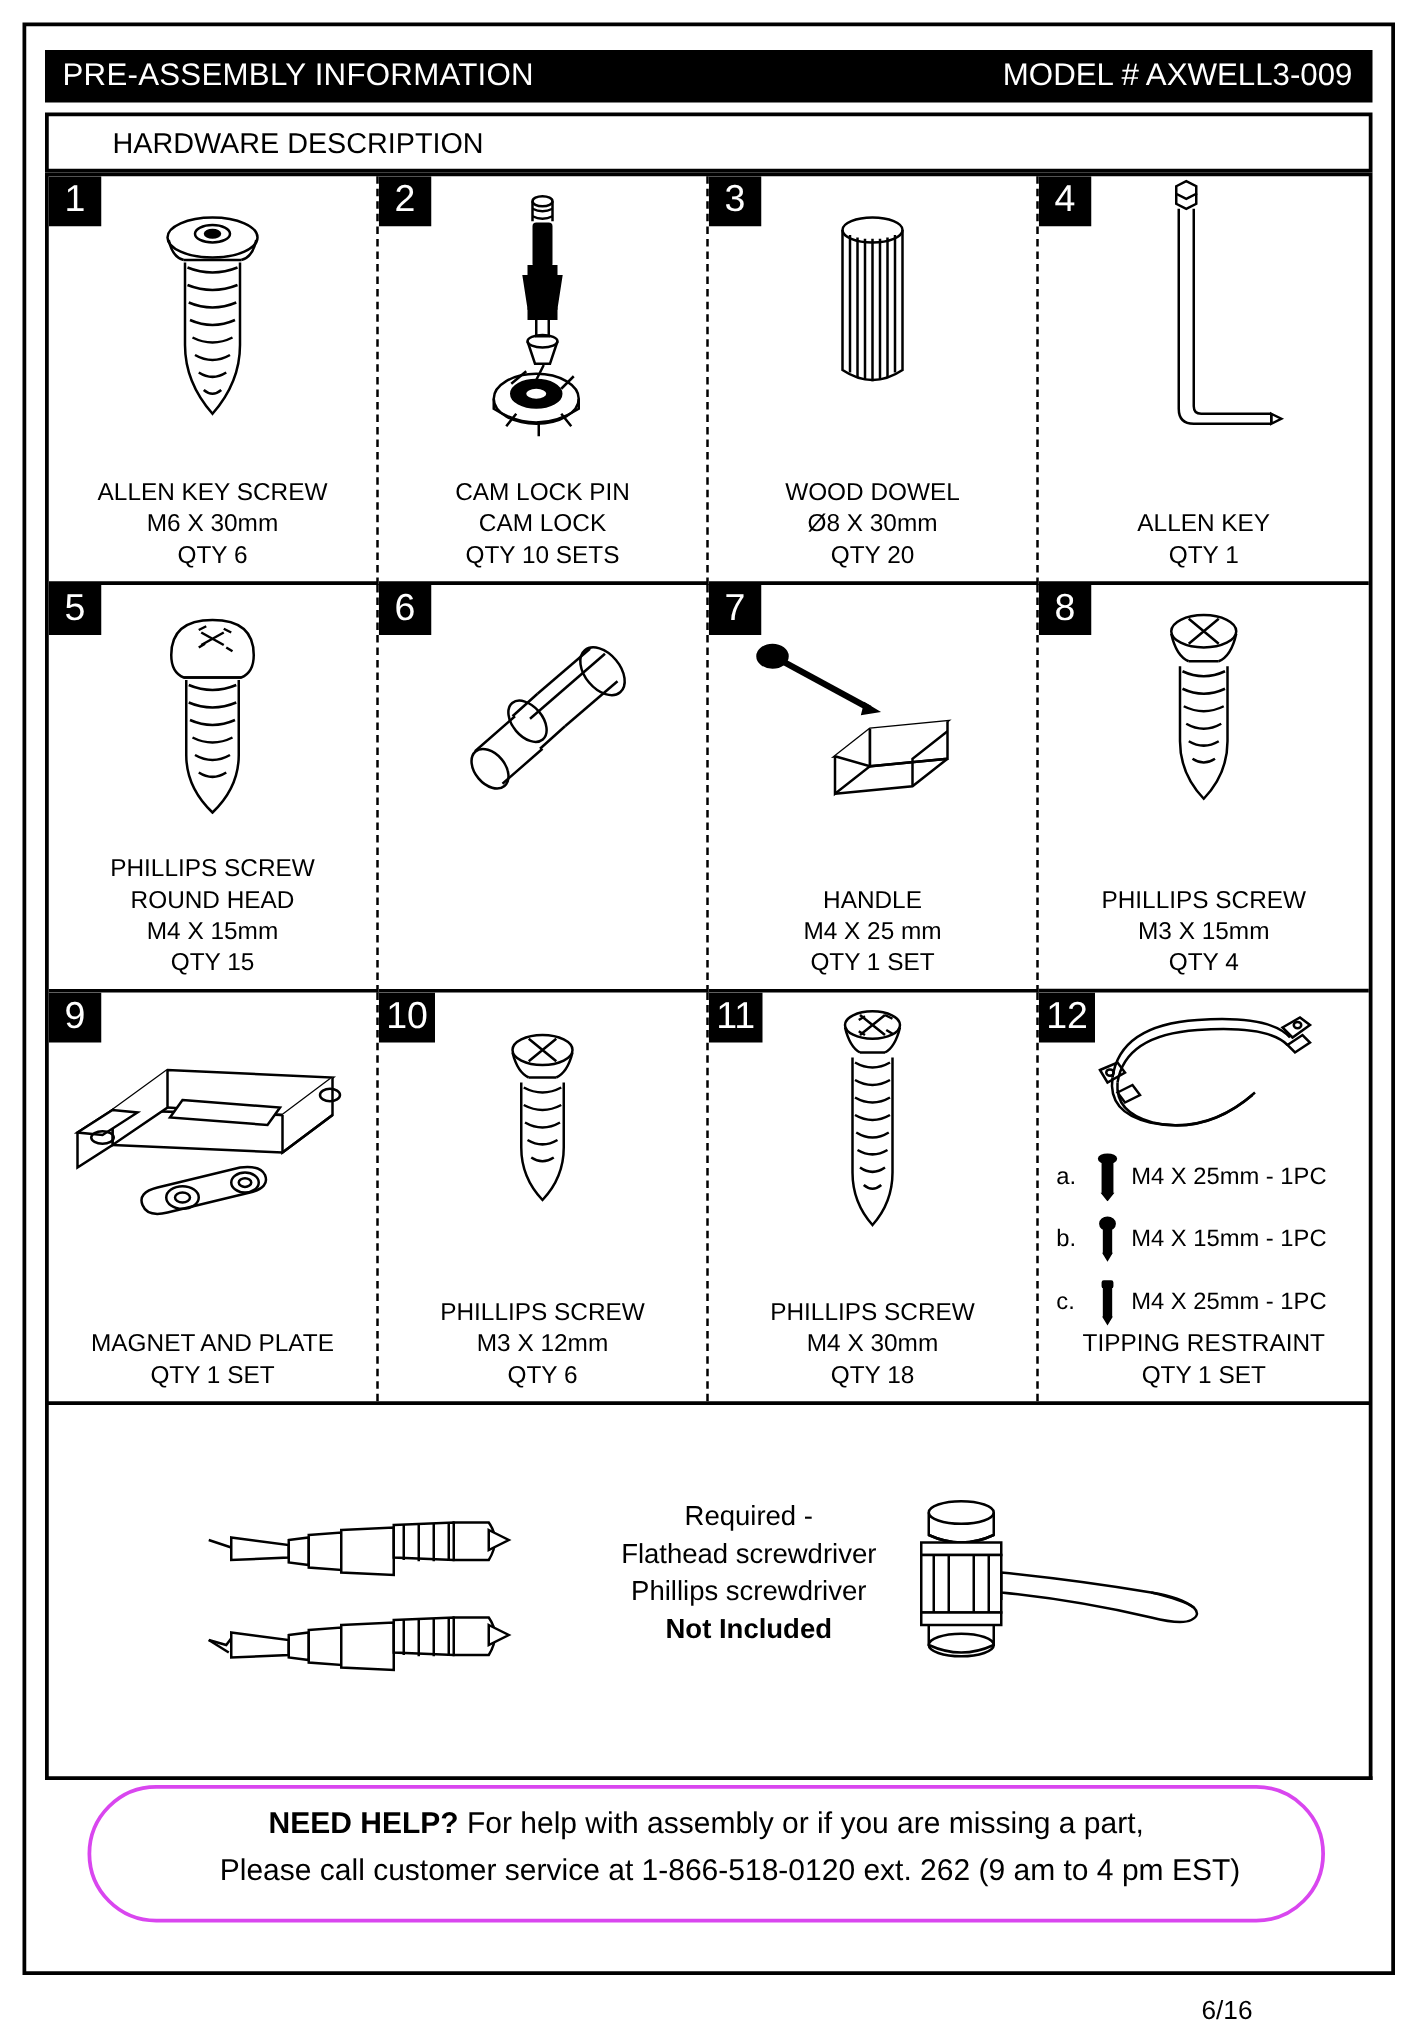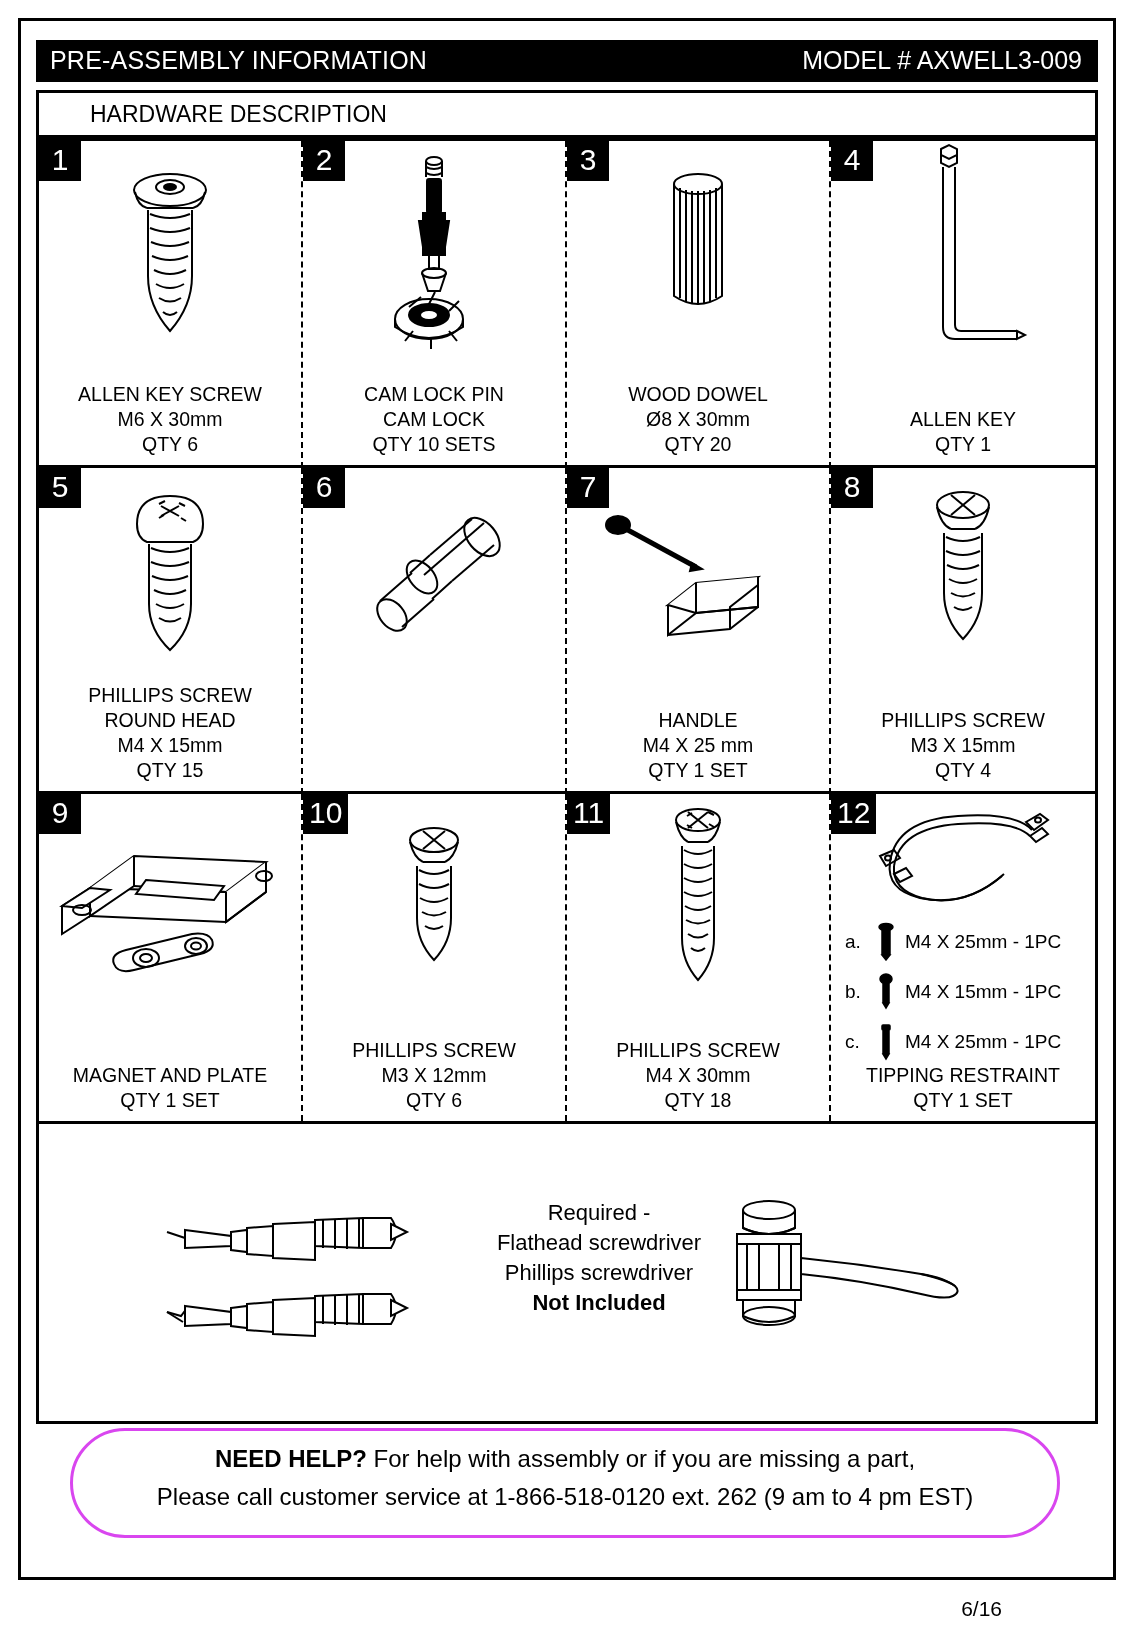--- a/index.html
+++ b/index.html
@@ -186,20 +186,21 @@
     position: absolute;
     left: 0; top: 14px;
     width: 100%;
     font-size: 24px;
   }
   .help-line2 {
     position: absolute;
     left: 0; top: 52px;
     width: 100%;
     font-size: 24px;
+    padding-left: 19px;
   }
   .help-strong { font-weight: bold; }
   .page-num {
     position: absolute;
     right: 22px;
     bottom: 6px;
     font-size: 21px;
     margin-top: 36px;
   }
   svg { display: block; }

